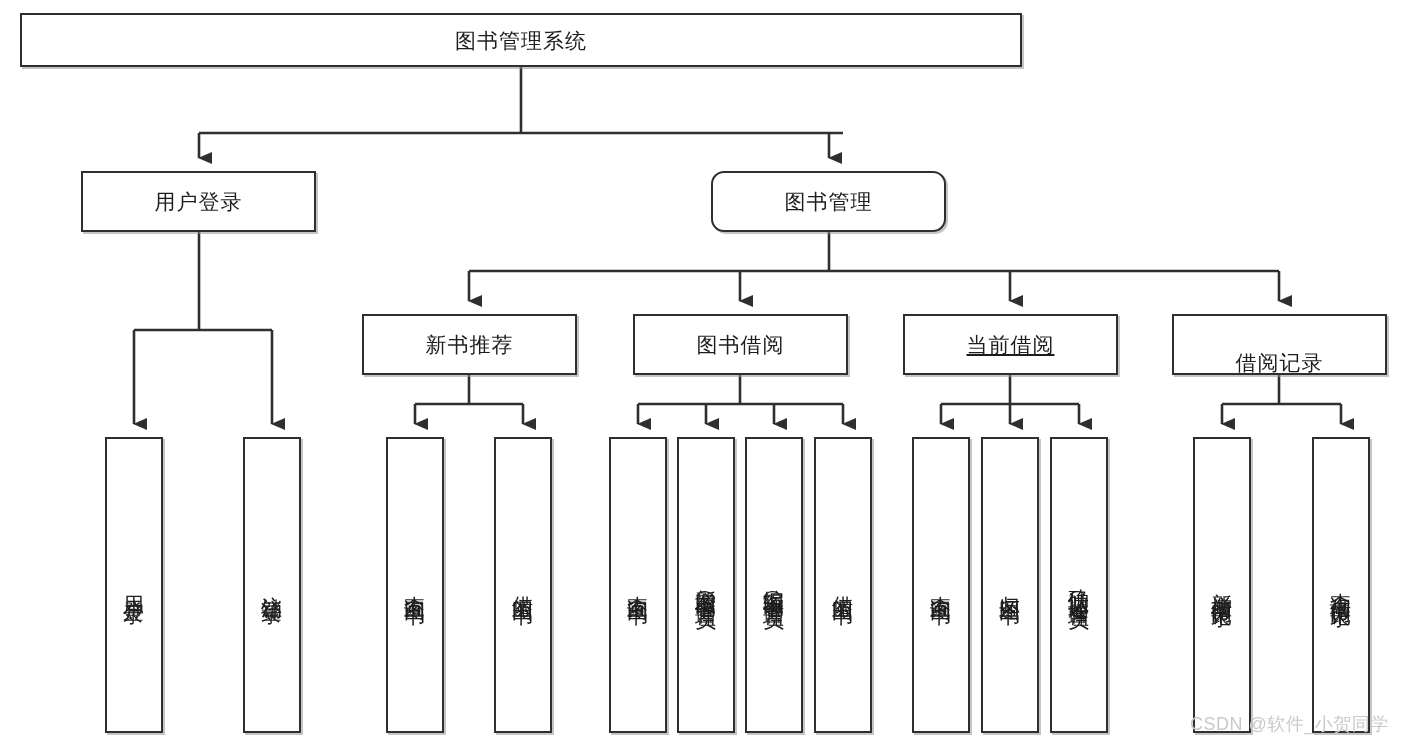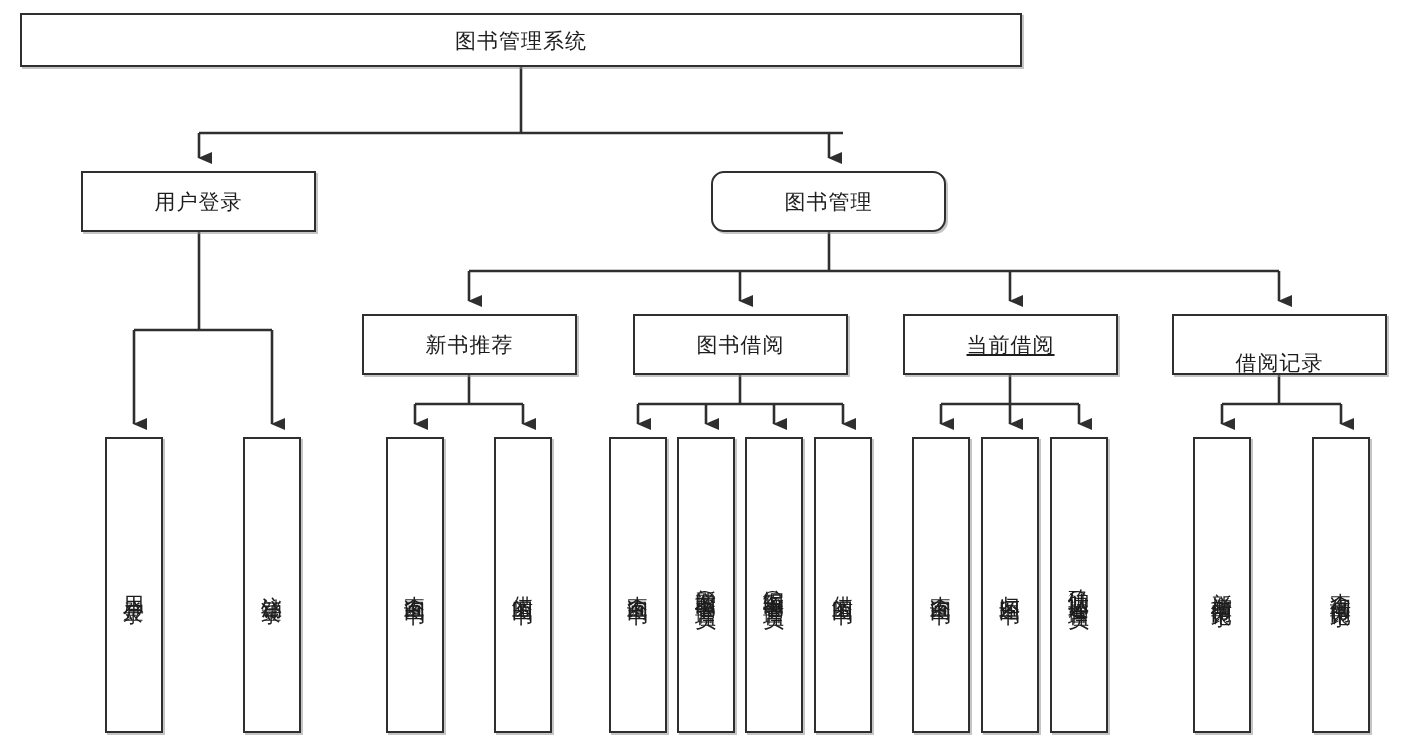--- a/index.html
+++ b/index.html
@@ -178,14 +178,15 @@
     <span class="vtxt">确认归还（管理员）</span>
   </div>
 
   <div class="node v" style="left:1193px;top:437px;width:58px;height:296px;">
     <span class="vtxt">新增借阅记录</span>
   </div>
   <div class="node v" style="left:1312px;top:437px;width:58px;height:296px;">
     <span class="vtxt">查询借阅记录</span>
   </div>
 
+  <div id="watermark">CSDN @软件_小贺同学</div>
 
 </div>
 
 </body></html>

